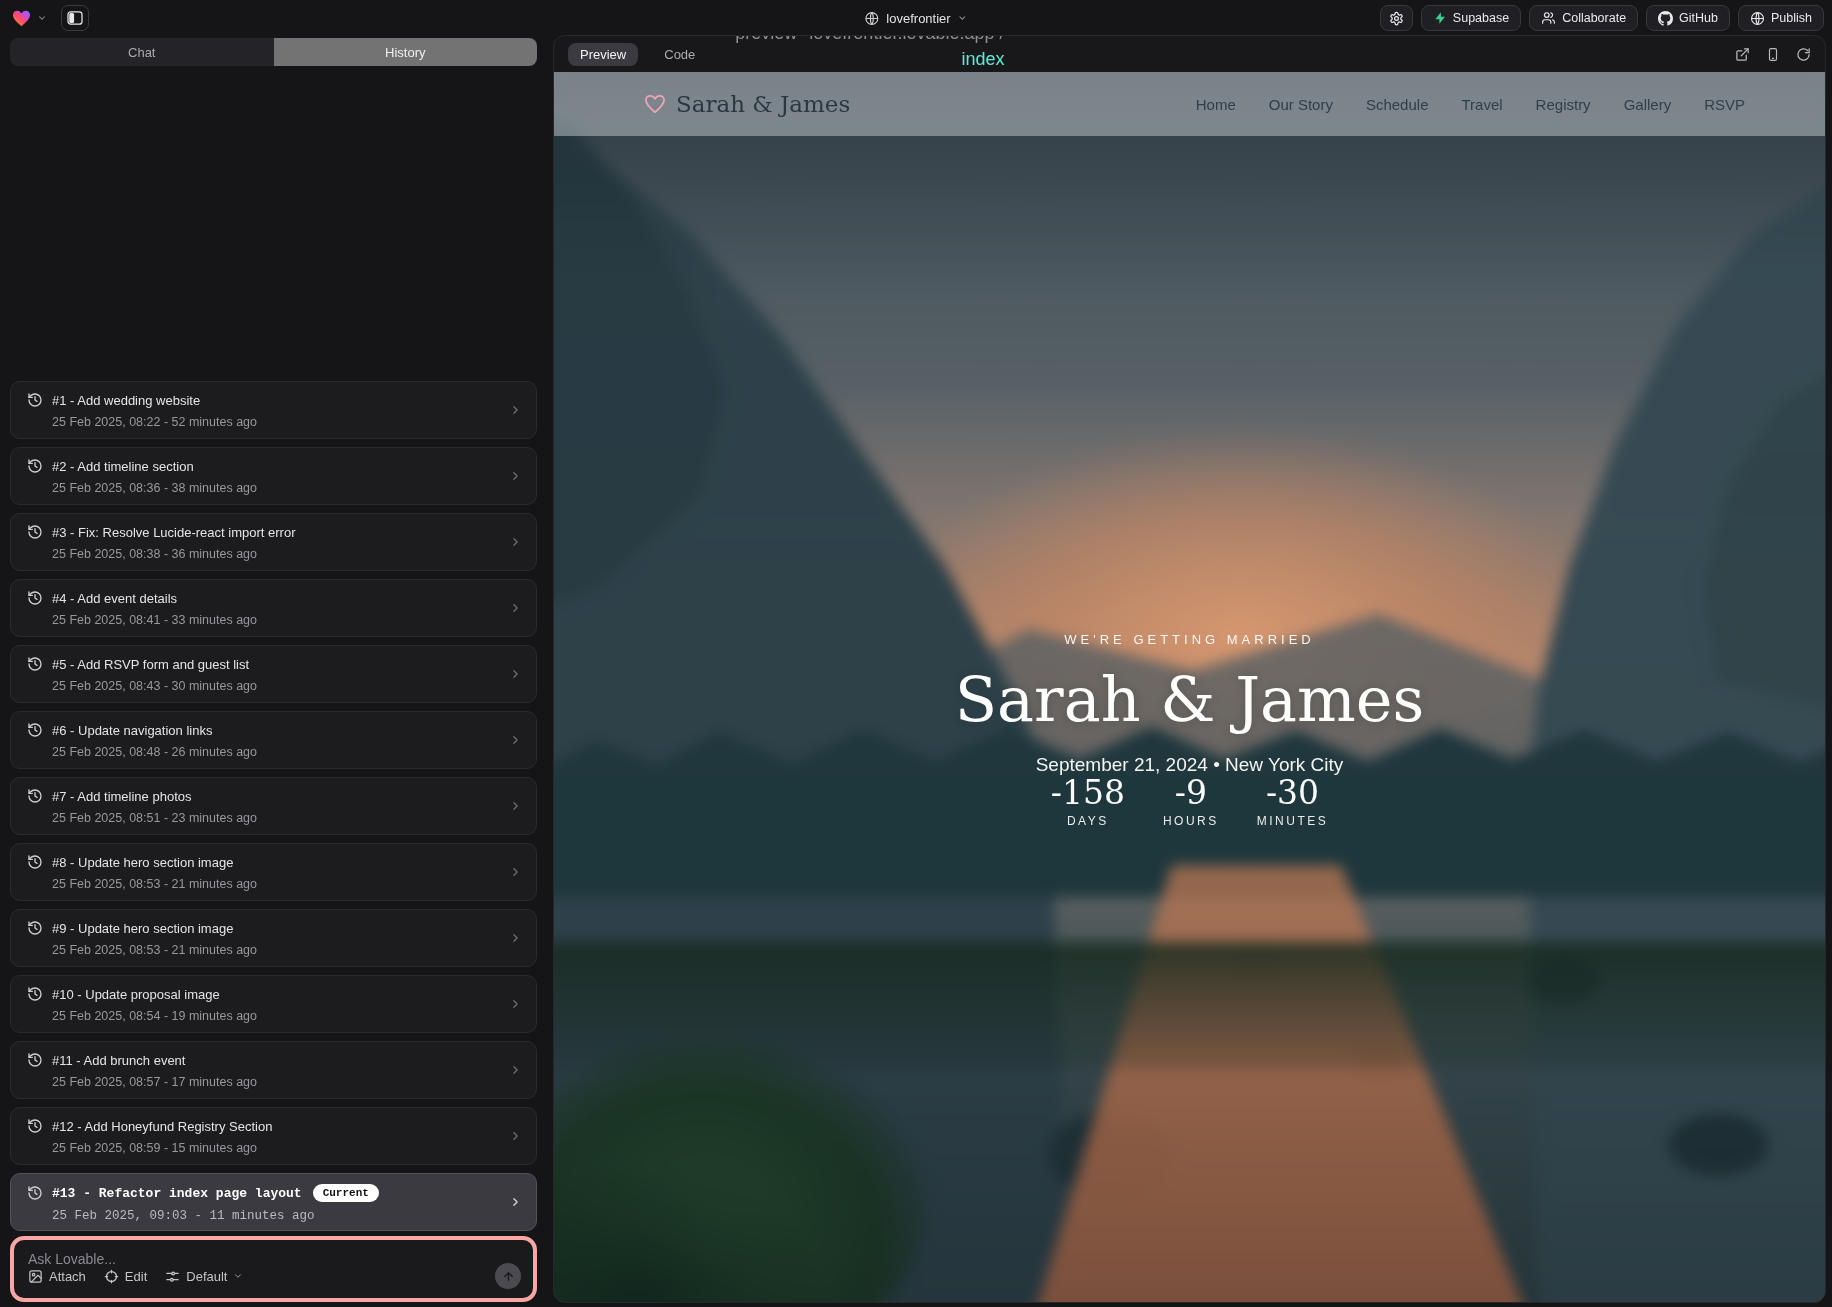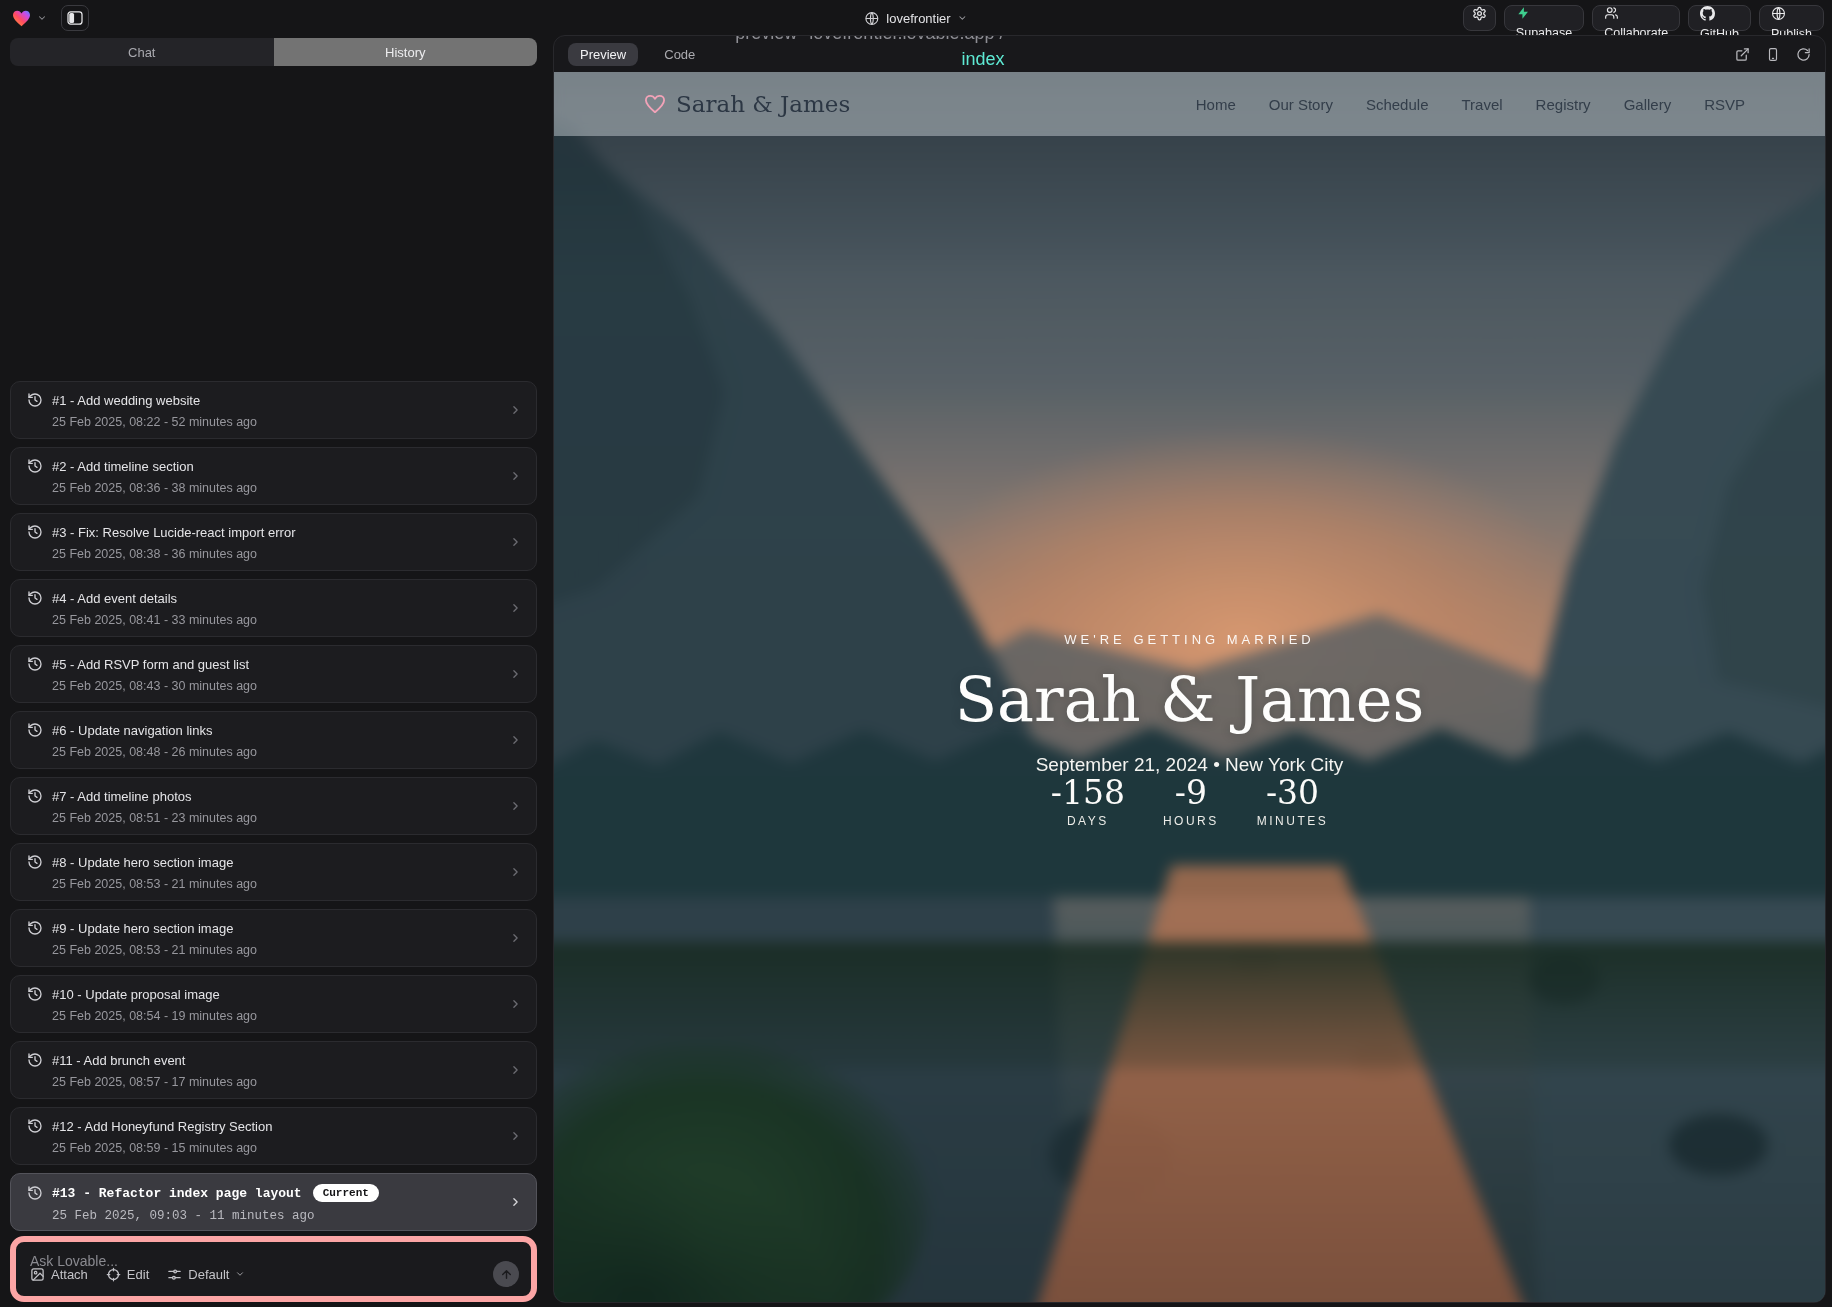--- a/index.html
+++ b/index.html
@@ -8,21 +8,21 @@
   svg { display:block; }
 
   
   .topbar { position:absolute; left:0; top:0; width:1832px; height:36px; }
   .topbar-left { position:absolute; left:12px; top:5px; display:flex; align-items:center; gap:6px; }
   .logo-chevron { color:#8f8f94; }
   .panel-toggle { width:28px; height:26px; margin-left:8px; border:1px solid #3a3a3f; border-radius:7px; display:flex; align-items:center; justify-content:center; background:transparent; cursor:pointer; }
   .topbar-center { position:absolute; left:50%; top:0; transform:translateX(-50%); height:36px; display:flex; align-items:center; gap:7px; color:#e3e3e6; font-size:13px; }
   .topbar-center .chev { color:#9a9a9f; }
   .topbar-right { position:absolute; right:8px; top:5px; display:flex; align-items:center; gap:8px; }
-  .tb-btn { height:26px; display:flex; align-items:flex-start; gap:6px; padding:0 11px; background:#202024; border:1px solid #37373c; border-radius:8px; color:#e9e9eb; font-size:12.5px; cursor:pointer;flex-direction:column; }
+  .tb-btn { height:26px; display:flex; align-items:center; gap:6px; padding:0 11px; background:#202024; border:1px solid #37373c; border-radius:8px; color:#e9e9eb; font-size:12.5px; cursor:pointer; }
   .tb-btn.icon-only { padding:0 8px; }
 
   
   .sidebar { position:absolute; left:0; top:36px; width:545px; height:1271px; }
   .side-tabs { position:absolute; left:10px; top:2px; width:527px; height:28px; display:flex; border-radius:8px; overflow:hidden; }
   .side-tab { flex:1; display:flex; align-items:center; justify-content:center; font-size:13px; cursor:pointer; }
   .side-tab.chat { background:#242428; color:#a9a9af; }
   .side-tab.history { background:#737373; color:#ededef; }
 
   .history-list { position:absolute; left:10px; bottom:76px; width:527px; display:flex; flex-direction:column; gap:8px; }
@@ -32,21 +32,21 @@
   .h-title { font-size:13px; color:#e4e4e7; white-space:nowrap; }
   .h-time { margin:7px 0 0 25px; font-size:12.5px; color:#97979d; }
   .h-chev { position:absolute; right:14px; top:50%; transform:translateY(-50%); color:#6b6b71; }
   .h-item.current { background:#3a3a40; border-color:#53535a;font-family:Liberation Mono, monospace; }
   .h-item.current .h-title { color:#ffffff; font-weight:bold; }
   .h-item.current .h-time { color:#b9b9bf; }
   .h-item.current .h-chev { color:#d6d6da; }
   .h-badge { display:none; }
   .h-item.current .h-badge { display:inline-flex; align-items:center; background:#ffffff; color:#141416; font-size:11px; font-weight:bold; border-radius:999px; padding:3px 10px; margin-left:2px; }
 
-  .composer { position:absolute; left:10px; bottom:5px; width:527px; height:66px; background:#1a1a1d; border:6px solid #fca5a5; border-radius:14px; padding:10px 14px; }
+  .composer { position:absolute; left:10px; bottom:5px; width:527px; height:66px; background:#1a1a1d; border:4px solid #fca5a5; border-radius:14px; padding:10px 14px; }
   .composer input { width:100%; background:transparent; border:none; outline:none; color:#d9d9dd; font-size:14px; font-family:"Liberation Sans", sans-serif; }
   .composer input::placeholder { color:#8a8a90; }
   .composer-actions { position:absolute; left:14px; right:12px; bottom:9px; display:flex; align-items:center; gap:18px; }
   .c-act { display:flex; align-items:center; gap:6px; color:#c3c3c8; font-size:13px; cursor:pointer; }
   .c-act .chev { color:#9a9a9f; }
   .send-btn { margin-left:auto; width:26px; height:26px; border-radius:50%; background:#4a4a50; display:flex; align-items:center; justify-content:center; color:#1b1b1e; cursor:pointer; }
 
   
   .preview-panel { position:absolute; left:553px; top:35px; width:1273px; height:1268px; background:#18181b; border:1px solid #28282c; border-radius:12px; overflow:hidden; }
   .pv-toolbar { position:relative; height:36px; display:flex; align-items:center; padding:0 14px; gap:14px; }

